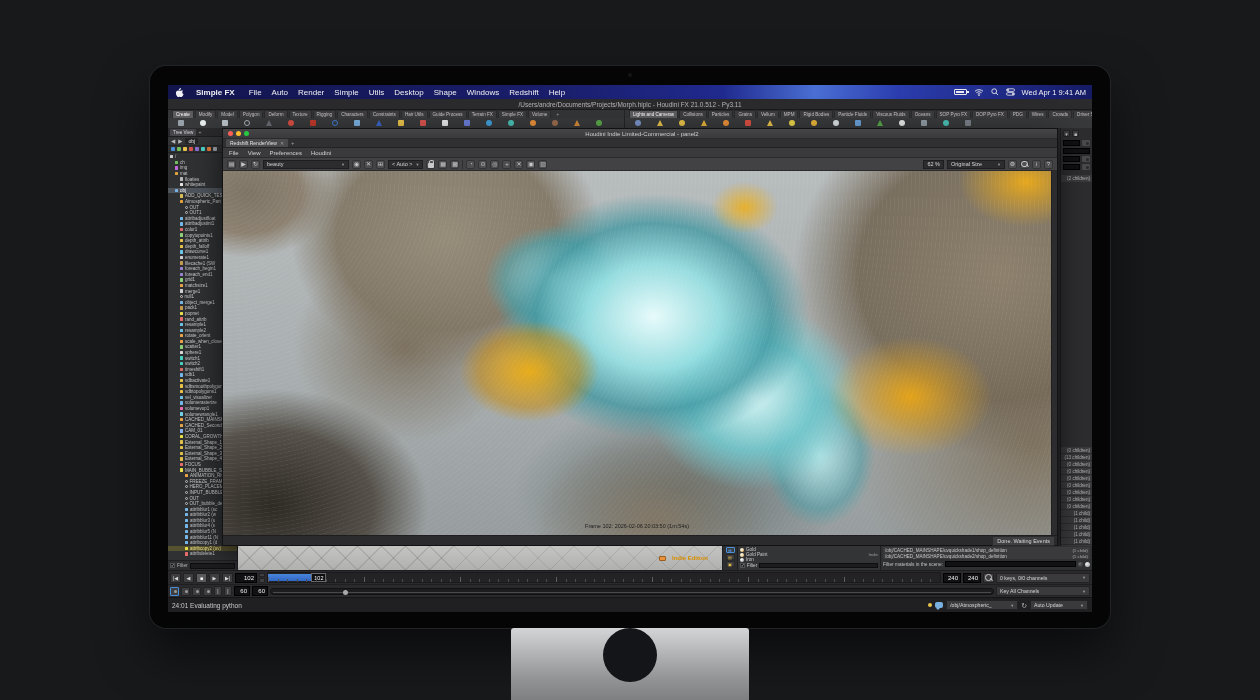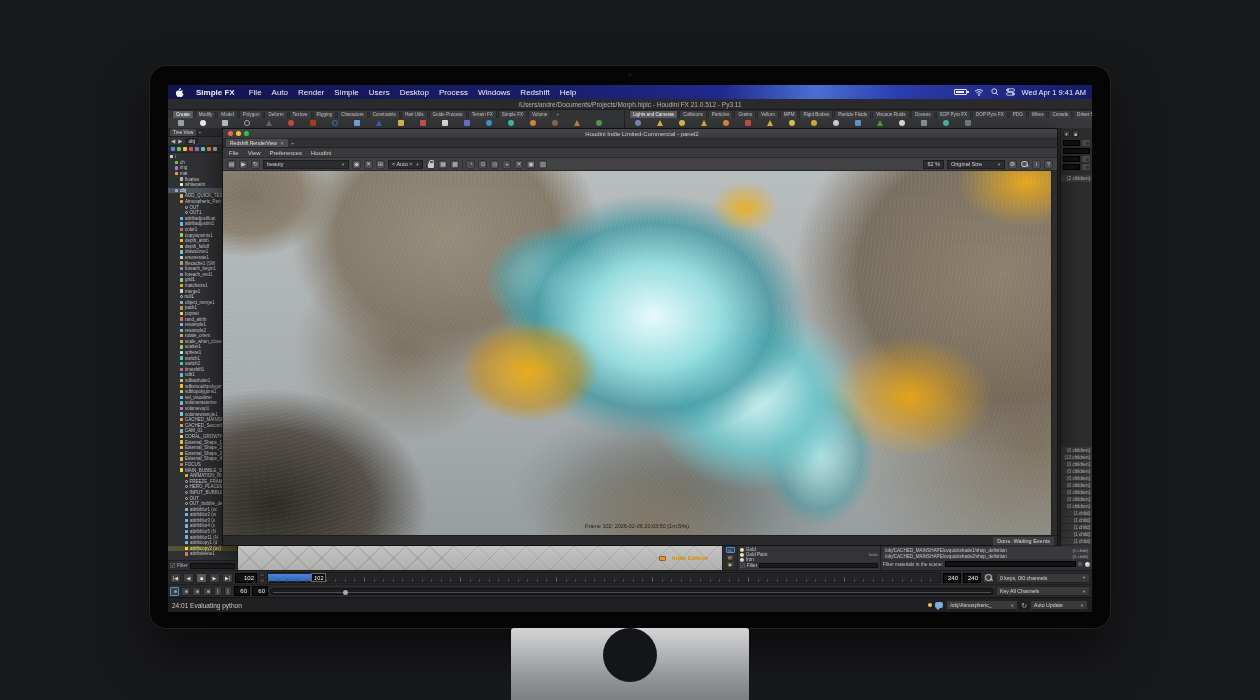--- a/index.html
+++ b/index.html
@@ -213,23 +213,23 @@
           <svg width="10" height="11" viewBox="0 0 12 13">
               <path fill="#f0f0f4" d="M6.2 2.2C6.8 1.4 7.8 1 8.4 1c.1.8-.3 1.6-.8 2.1-.6.6-1.4.9-1.8.8-.1-.7.1-1.2.4-1.7zM8.9 4.1c-.8 0-1.2.4-1.9.4s-1.3-.4-2.1-.4C3.6 4.1 2.3 5.2 2.3 7.3c0 2.2 1.6 4.6 2.7 4.6.6 0 1-.4 1.9-.4s1.2.4 1.9.4c1.1 0 2.4-2.3 2.6-3.6-1-.4-1.5-1.2-1.5-2.1 0-.8.4-1.4 1-1.8-.6-.5-1.4-.3-2-.3z"></path>
             </svg>
         </span>
         <span class="mb-item mb-app">Simple FX</span>
         <span class="mb-menus" id="mb-menus">
             <div class="mb-item">File</div>
             <div class="mb-item">Auto</div>
             <div class="mb-item">Render</div>
             <div class="mb-item">Simple</div>
-            <div class="mb-item">Users</div>
+            <div class="mb-item">Utils</div>
             <div class="mb-item">Desktop</div>
-            <div class="mb-item">Process</div>
+            <div class="mb-item">Shape</div>
             <div class="mb-item">Windows</div>
             <div class="mb-item">Redshift</div>
             <div class="mb-item">Help</div>
           </span>
         <span class="mb-right">
           <span class="mb-batt"></span>
           <svg width="10" height="8" viewBox="0 0 10 8">
               <path d="M1 3.2A6 6 0 0 1 9 3.2M2.4 4.7a4 4 0 0 1 5.2 0M3.8 6.1a2 2 0 0 1 2.4 0" stroke="#e8e8ee" stroke-width="0.9" fill="none"></path>
               <circle cx="5" cy="7.2" r="0.8" fill="#e8e8ee"></circle>
             </svg>

